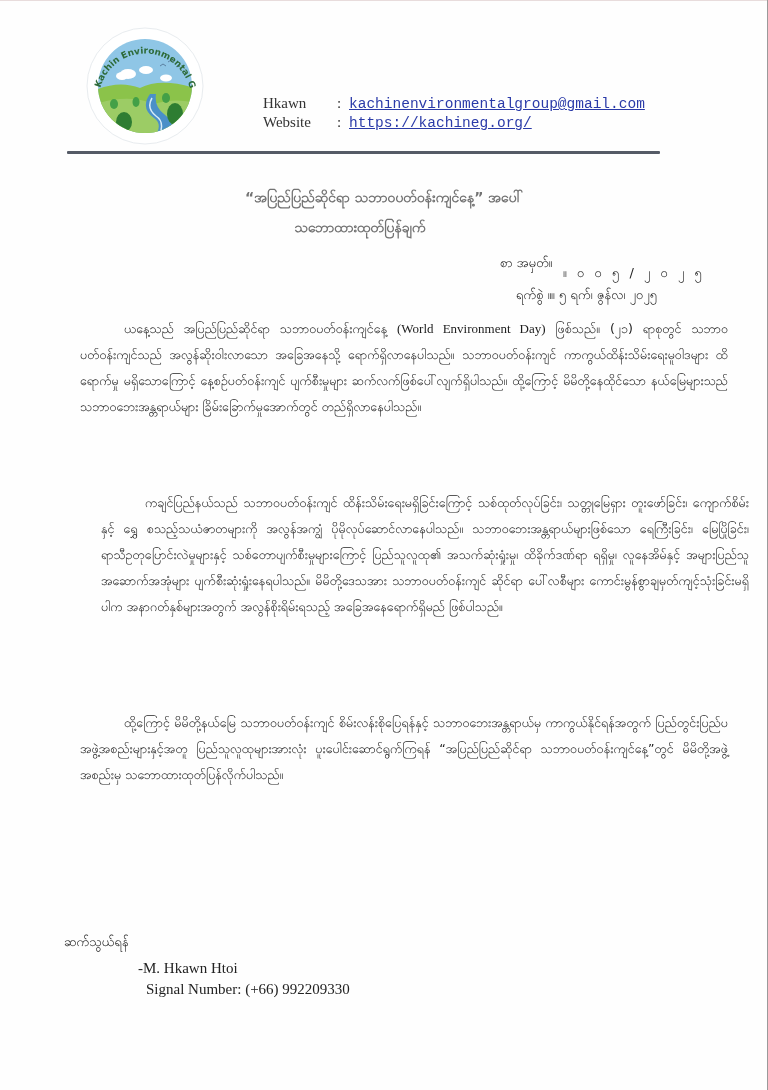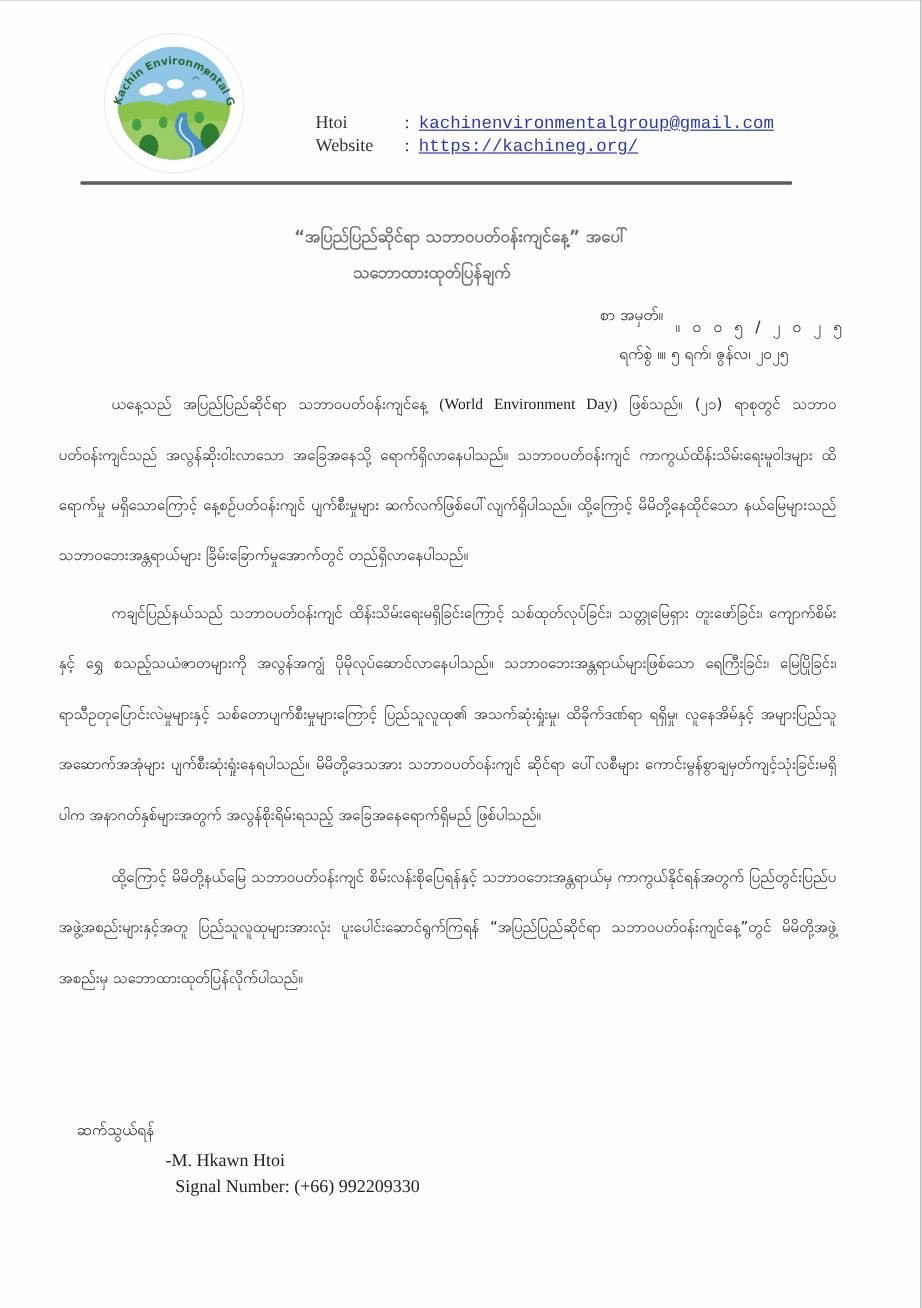--- a/index.html
+++ b/index.html
@@ -27,24 +27,24 @@
     .title-2 { top: 218px; left: -24px; width: 768px; }
 
     
     .ref { position: absolute; font-size: 13px; color: #222; white-space: nowrap; }
     .ref-label-1 { left: 500px; top: 254px; }
     .ref-value-1 { left: 563px; top: 264px; letter-spacing: 3px; }
     .ref-label-2 { left: 516px; top: 286px; }
     .ref-value-2 { left: 551px; top: 286px; text-align: center; }
 
     
-    .body-text { position: absolute; left: 49px; width: 648px; font-size: 12.6px; line-height: 42px; color: #1c1c1c; text-align: justify; }
+    .body-text { position: absolute; left: 80px; width: 648px; font-size: 12.6px; line-height: 26px; color: #1c1c1c; text-align: justify; }
     .body-text p { text-indent: 44px; text-align: justify; }
     .para-1 { top: 316px; }
-    .para-2 { top: 490px; }
+    .para-2 { top: 490px; margin-left: 21px; }
     .para-3 { top: 710px; }
     .latin { font-family: "Liberation Serif", serif; font-size: 13px; }
 
     
     .contact-heading { position: absolute; left: 64px; top: 933px; font-size: 13px; color: #222; }
     .contact-name { position: absolute; left: 138px; top: 960px; font-family: "Liberation Serif", serif; font-size: 15px; color: #222; }
     .contact-phone { position: absolute; left: 146px; top: 981px; font-family: "Liberation Serif", serif; font-size: 15px; color: #222; }
   </style>
 </head>
 <body>
@@ -80,21 +80,21 @@
         <ellipse cx="30" cy="78" rx="4" ry="5" fill="#43a047"></ellipse>
         <ellipse cx="52" cy="76" rx="3.5" ry="5" fill="#43a047"></ellipse>
         <ellipse cx="82" cy="72" rx="4" ry="5" fill="#43a047"></ellipse>
       </g>
       <text font-family="DejaVu Sans, sans-serif" font-size="9" font-weight="bold" fill="#2e6b3a">
         <textPath href="#arc" startOffset="2">Kachin Environmental Group · KEG</textPath>
       </text>
     </svg>
   </div>
   <div class="contact-row row-email">
-    <span class="label">Htoi</span><span class="colon">:</span><span class="link">kachinenvironmentalgroup@gmail.com</span>
+    <span class="label">Hkawn</span><span class="colon">:</span><span class="link">kachinenvironmentalgroup@gmail.com</span>
   </div>
   <div class="contact-row row-web">
     <span class="label">Website</span><span class="colon">:</span><span class="link">https://kachineg.org/</span>
   </div>
   <div class="divider"></div>
 </div>
 
 <div class="title title-1">“အပြည်ပြည်ဆိုင်ရာ သဘာဝပတ်ဝန်းကျင်နေ့” အပေါ်</div>
 <div class="title title-2">သဘောထားထုတ်ပြန်ချက်</div>
 

